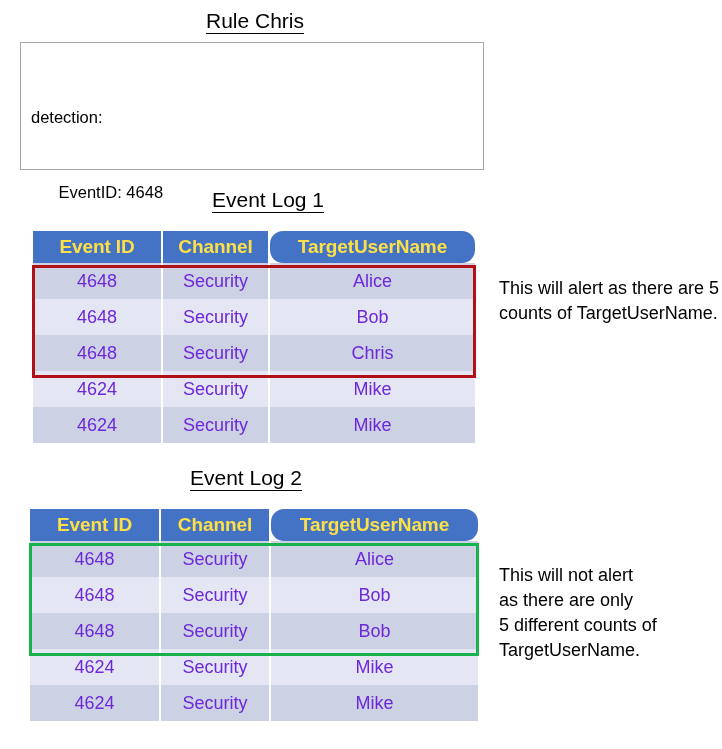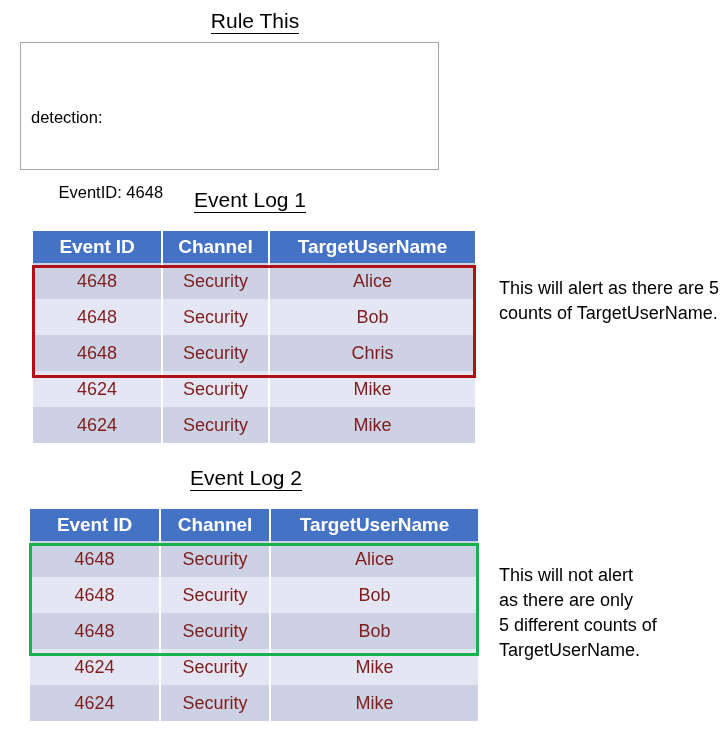--- a/index.html
+++ b/index.html
@@ -30,21 +30,21 @@
     border-bottom: 1.5px solid #000000;
     padding-bottom: 1px;
     display: inline-block;
   }
 
   
   #rule-box {
     position: absolute;
     left: 20px;
     top: 42px;
-    width: 419px;
+    width: 464px;
     height: 128px;
     border: 1px solid #a6a6a6;
     background: #ffffff;
     box-sizing: border-box;
   }
   #rule-box .rule-lines {
     padding: 12px 0 0 10px;
     font-size: 16.5px;
     line-height: 25px;
     white-space: pre;
@@ -56,39 +56,40 @@
 
   
   .log-table {
     position: absolute;
     border-collapse: separate;
     border-spacing: 0;
     table-layout: fixed;
   }
   .log-table th {
     background: #4472c4;
-    color: #ffffff;
+    color: #fde047;
     font-size: 19px;
     font-weight: bold;
     height: 32px;
     text-align: center;
     border-right: 2px solid #ffffff;
     padding: 0;
     letter-spacing: -0.1px;
   }
   .log-table th:last-child {
     border-right: none;
+    border-radius: 13px;
   }
   .log-table td {
     font-size: 18px;
     height: 36px;
     text-align: center;
     padding: 0;
     border-right: 2px solid #ffffff;
-    color: #7f1d1d;
+    color: #6d28d9;
     font-weight: normal;
   }
   .log-table td:last-child {
     border-right: none;
   }
   .log-table tbody tr.band-dark td {
     background: #ccd1e4;
   }
   .log-table tbody tr.band-light td {
     background: #e4e7f3;
@@ -110,37 +111,37 @@
   
   .annotation {
     position: absolute;
     font-size: 18px;
     line-height: 25px;
     color: #000000;
     white-space: pre-line;
   }
 
   #title-rule       { left: 0;   top: 9px;   width: 510px; }
-  #title-log1       { left: 0;   top: 188px; width: 500px; }
+  #title-log1       { left: 18px;   top: 188px; width: 500px; }
   #title-log2       { left: 0;   top: 466px; width: 492px; }
 
   #table-log1       { left: 33px; top: 231px; width: 442px; }
   #table-log2       { left: 30px; top: 509px; width: 448px; }
 
   #highlight-red    { left: 32px; top: 265px; width: 444px; height: 113px; }
   #highlight-green  { left: 29px; top: 543px; width: 450px; height: 113px; }
 
   #annotation-1     { left: 499px; top: 276px; width: 223px; }
   #annotation-2     { left: 499px; top: 563px; width: 223px; }
 </style>
 </head>
 <body>
 
 <div class="section-title" id="title-rule">
-  <span class="title-text">Rule This</span>
+  <span class="title-text">Rule Chris</span>
 </div>
 
 <div id="rule-box">
   <div class="rule-lines">
     <div class="rule-line">detection:</div>
     <div class="rule-line">      EventID: 4648</div>
     <div class="rule-line">      Channel: Security</div>
     <div class="rule-line">   condition: selection | count(TargetUserName) &gt;= 3</div>
   </div>
 </div>

